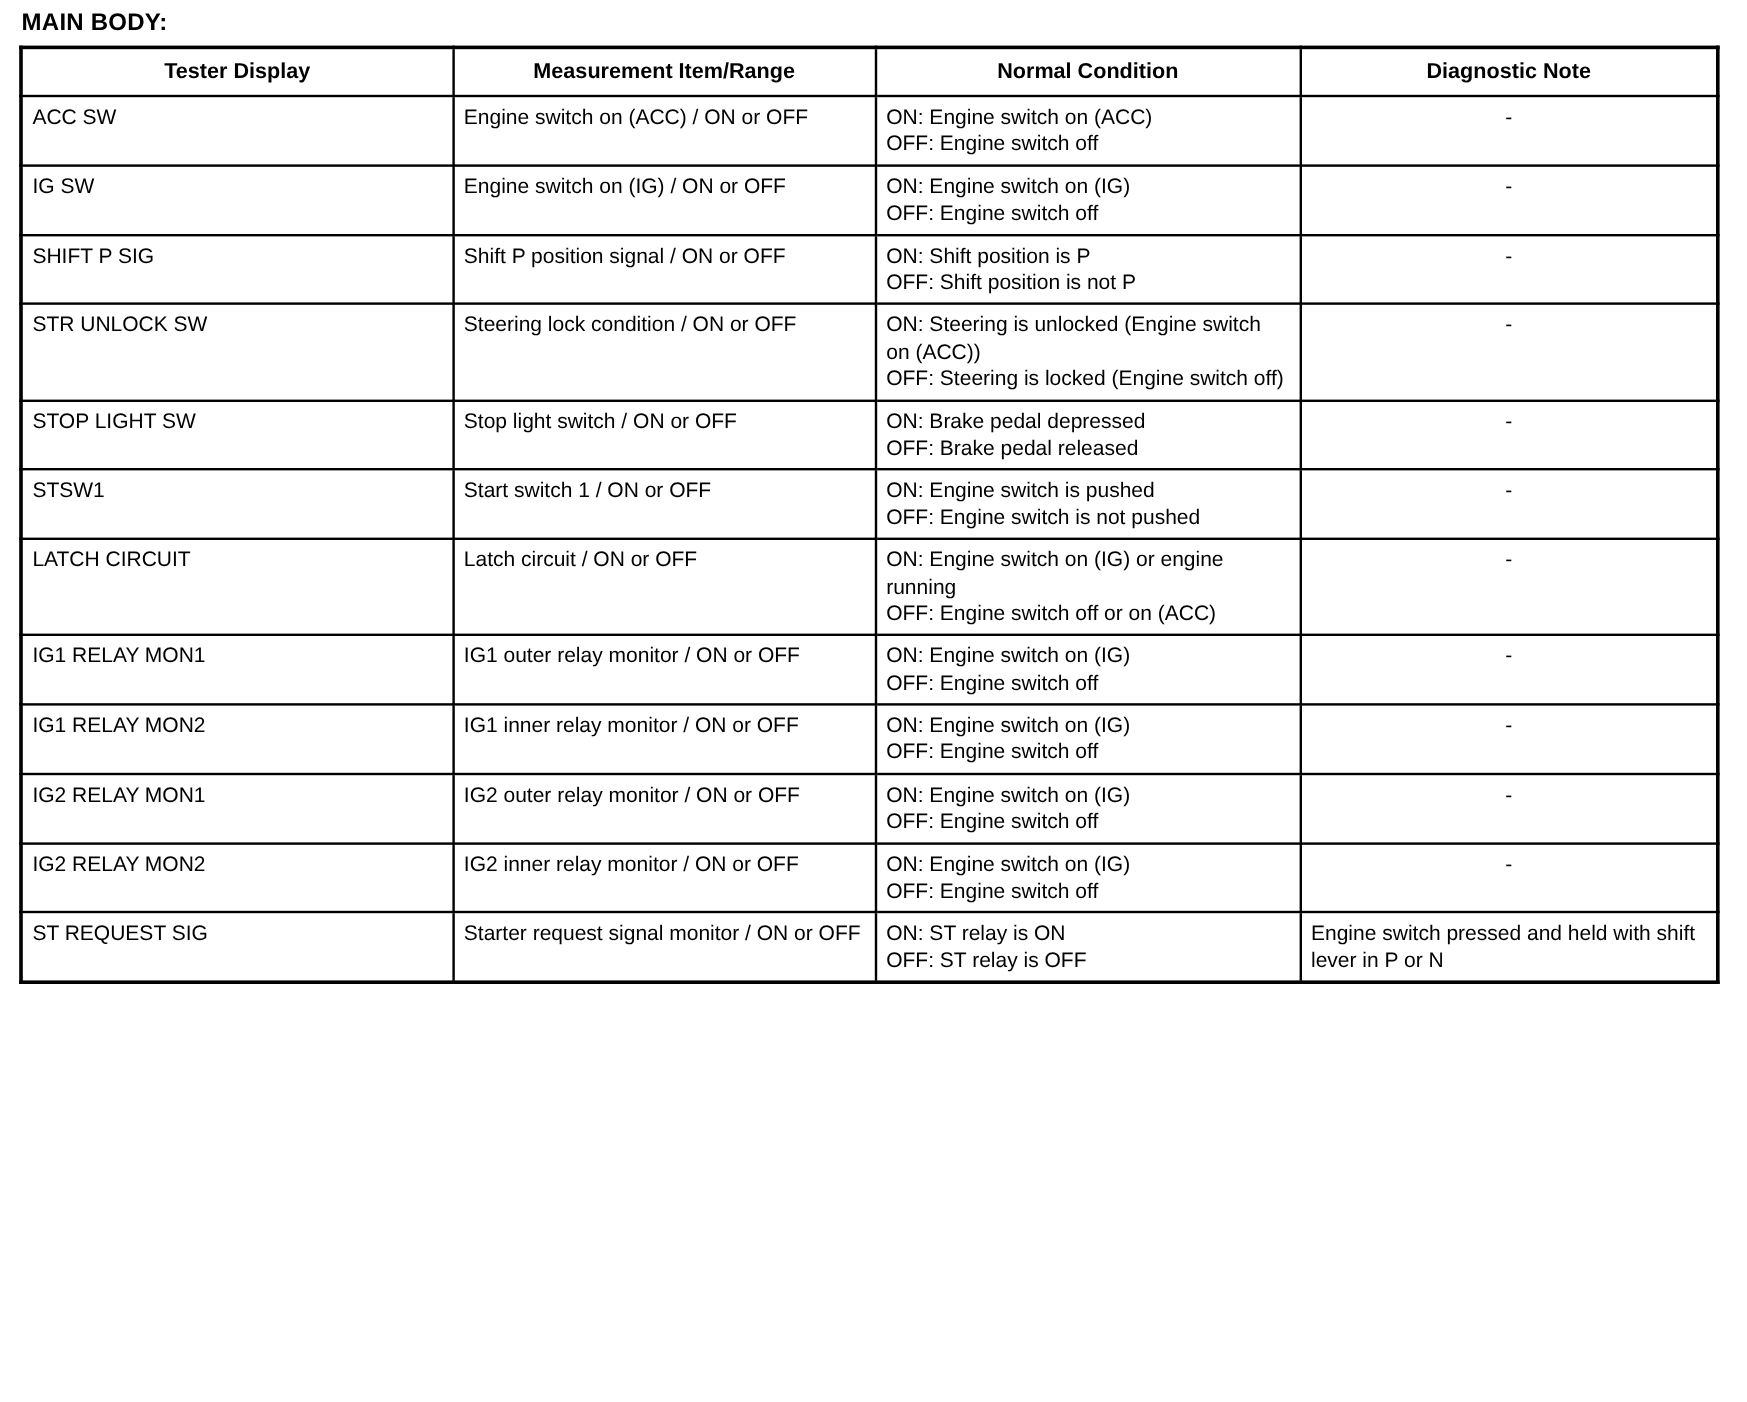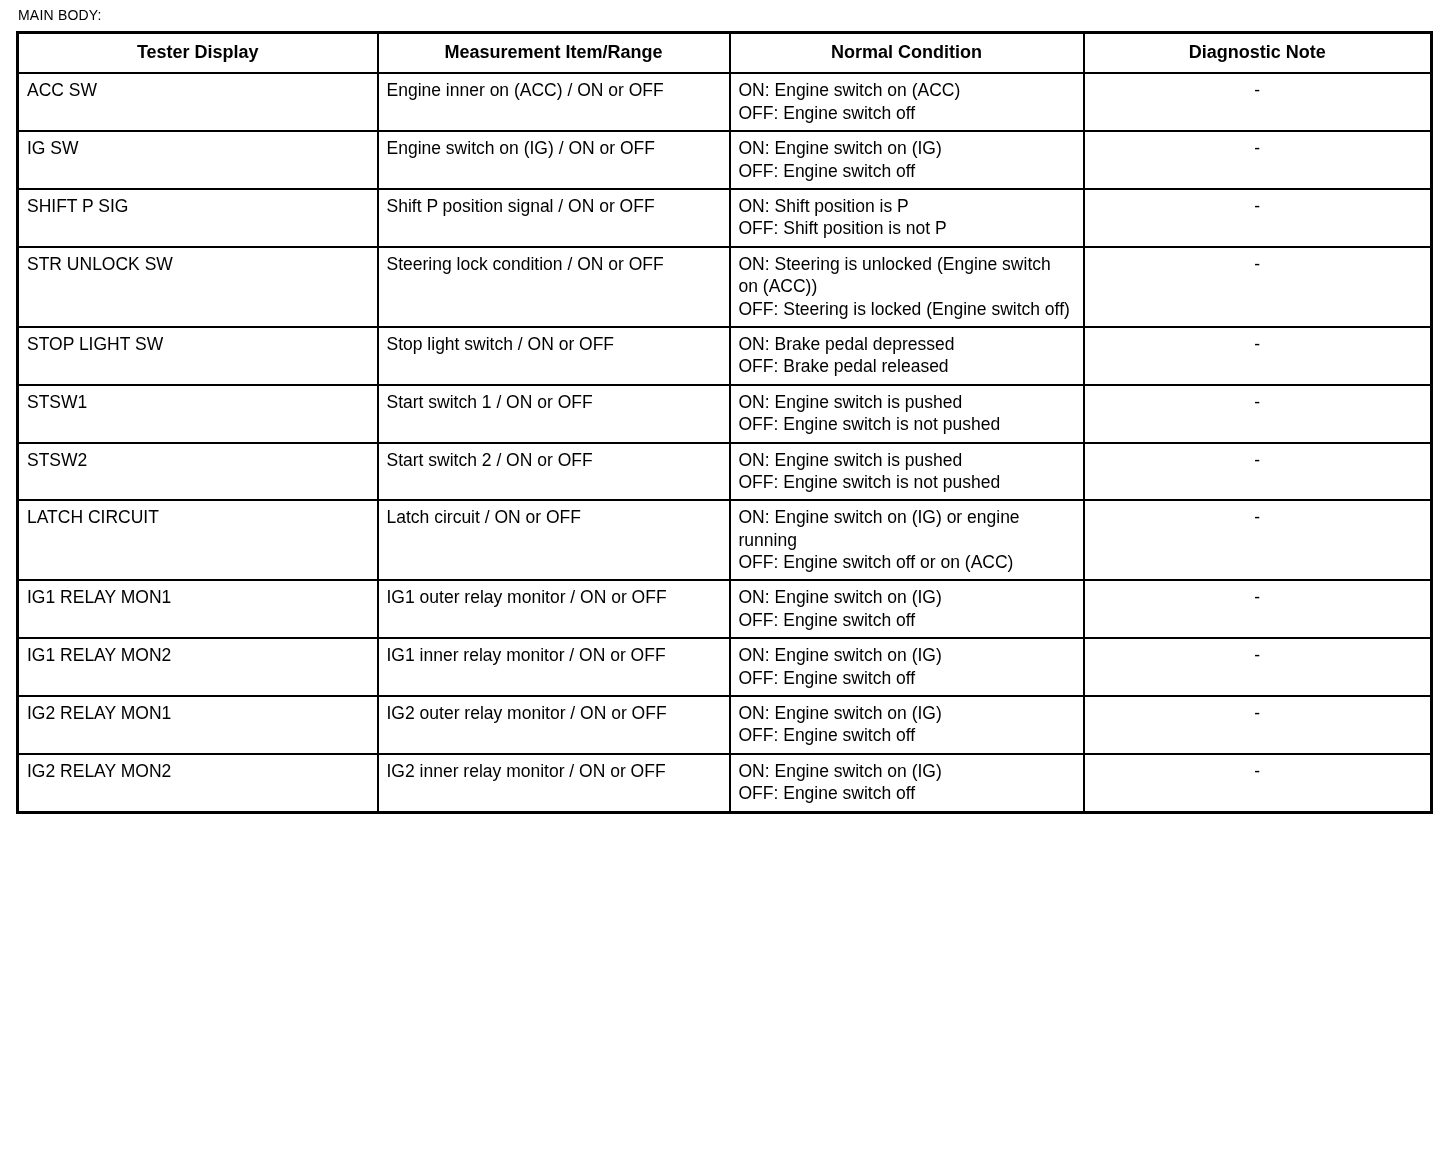--- a/index.html
+++ b/index.html
@@ -15,22 +15,22 @@
     overflow: hidden;
   }
   .page {
     position: relative;
     width: 1456px;
     height: 1168px;
     box-sizing: border-box;
     padding: 8px 16px 0 16px;
   }
   .section-title {
-    font-size: 14px;
-    font-weight: normal;
+    font-size: 20px;
+    font-weight: bold;
     letter-spacing: 0.2px;
     margin: 0 0 8px 2px;
     line-height: 1.1;
   }
   table.spec {
     border-collapse: collapse;
     table-layout: fixed;
     width: 1414px;
     border: 3px solid #000;
   }
@@ -91,21 +91,21 @@
         <th>Tester Display</th>
         <th>Measurement Item/Range</th>
         <th>Normal Condition</th>
         <th>Diagnostic Note</th>
       </tr>
     </thead>
     <tbody>
 
       <tr>
         <td class="display">ACC SW</td>
-        <td class="item">Engine inner on (ACC) / ON or OFF</td>
+        <td class="item">Engine switch on (ACC) / ON or OFF</td>
         <td class="cond">
           <span class="cond-line">ON: Engine switch on (ACC)</span>
           <span class="cond-line">OFF: Engine switch off</span>
         </td>
         <td class="note">
           <span class="dash">-</span>
         </td>
       </tr>
 
       <tr>
@@ -161,31 +161,20 @@
         <td class="item">Start switch 1 / ON or OFF</td>
         <td class="cond">
           <span class="cond-line">ON: Engine switch is pushed</span>
           <span class="cond-line">OFF: Engine switch is not pushed</span>
         </td>
         <td class="note">
           <span class="dash">-</span>
         </td>
       </tr>
 
-      <tr>
-        <td class="display">STSW2</td>
-        <td class="item">Start switch 2 / ON or OFF</td>
-        <td class="cond">
-          <span class="cond-line">ON: Engine switch is pushed</span>
-          <span class="cond-line">OFF: Engine switch is not pushed</span>
-        </td>
-        <td class="note">
-          <span class="dash">-</span>
-        </td>
-      </tr>
 
 
       <tr>
         <td class="display">LATCH CIRCUIT</td>
         <td class="item">Latch circuit / ON or OFF</td>
         <td class="cond">
           <span class="cond-line">ON: Engine switch on (IG) or engine running</span>
           <span class="cond-line">OFF: Engine switch off or on (ACC)</span>
         </td>
         <td class="note">
@@ -234,16 +223,25 @@
         <td class="item">IG2 inner relay monitor / ON or OFF</td>
         <td class="cond">
           <span class="cond-line">ON: Engine switch on (IG)</span>
           <span class="cond-line">OFF: Engine switch off</span>
         </td>
         <td class="note">
           <span class="dash">-</span>
         </td>
       </tr>
 
+      <tr>
+        <td class="display">ST REQUEST SIG</td>
+        <td class="item">Starter request signal monitor / ON or OFF</td>
+        <td class="cond">
+          <span class="cond-line">ON: ST relay is ON</span>
+          <span class="cond-line">OFF: ST relay is OFF</span>
+        </td>
+        <td class="note text">Engine switch pressed and held with shift lever in P or N</td>
+      </tr>
 
     </tbody>
   </table>
 </div>
 
 </body></html>

